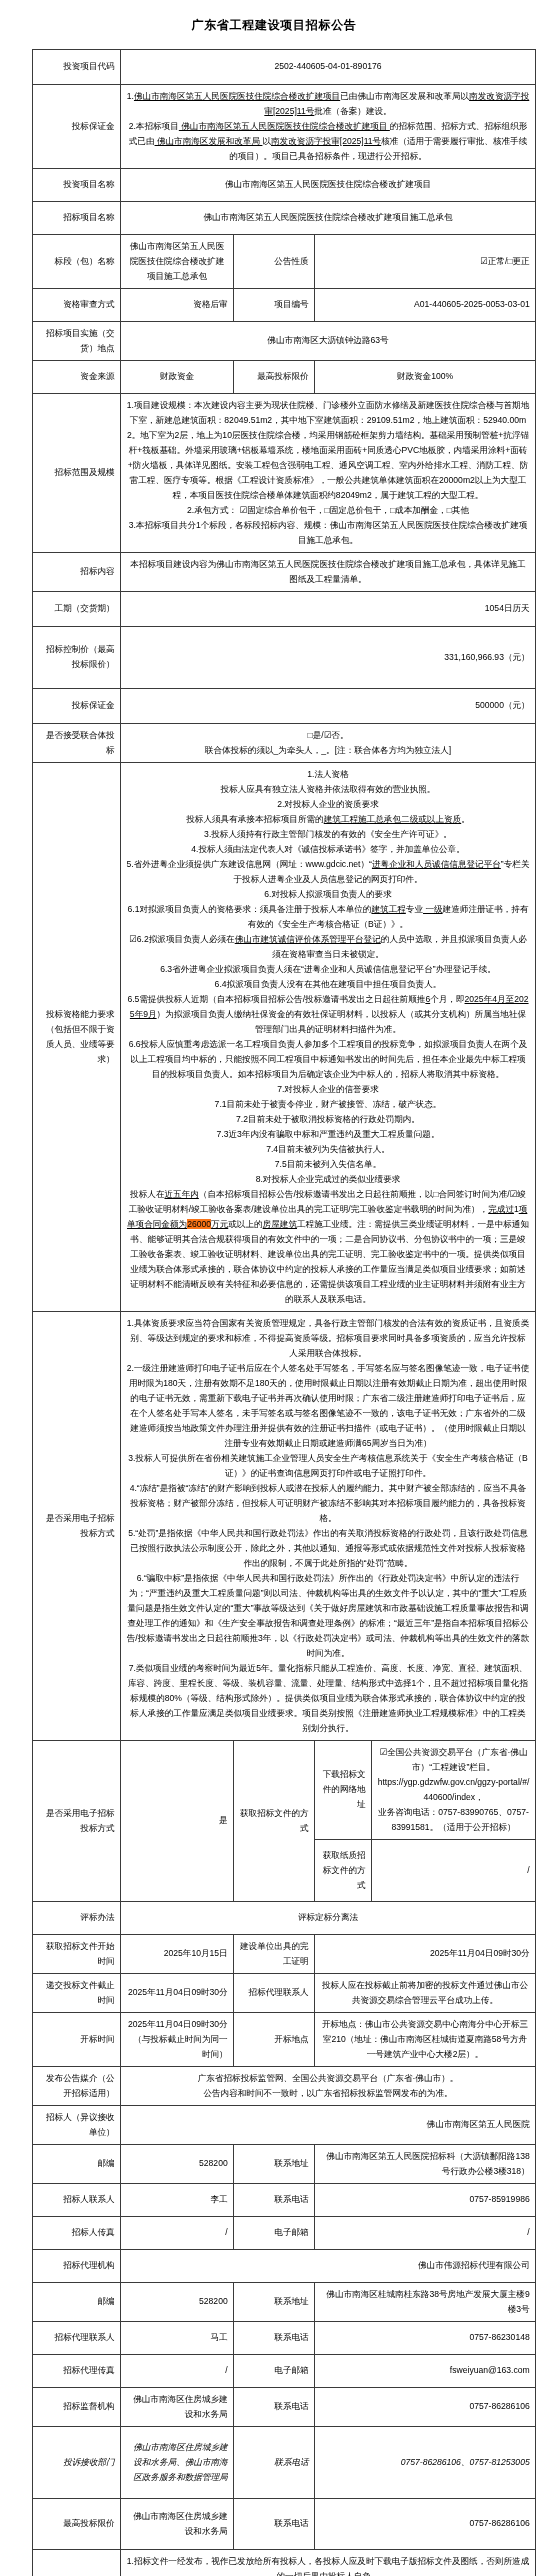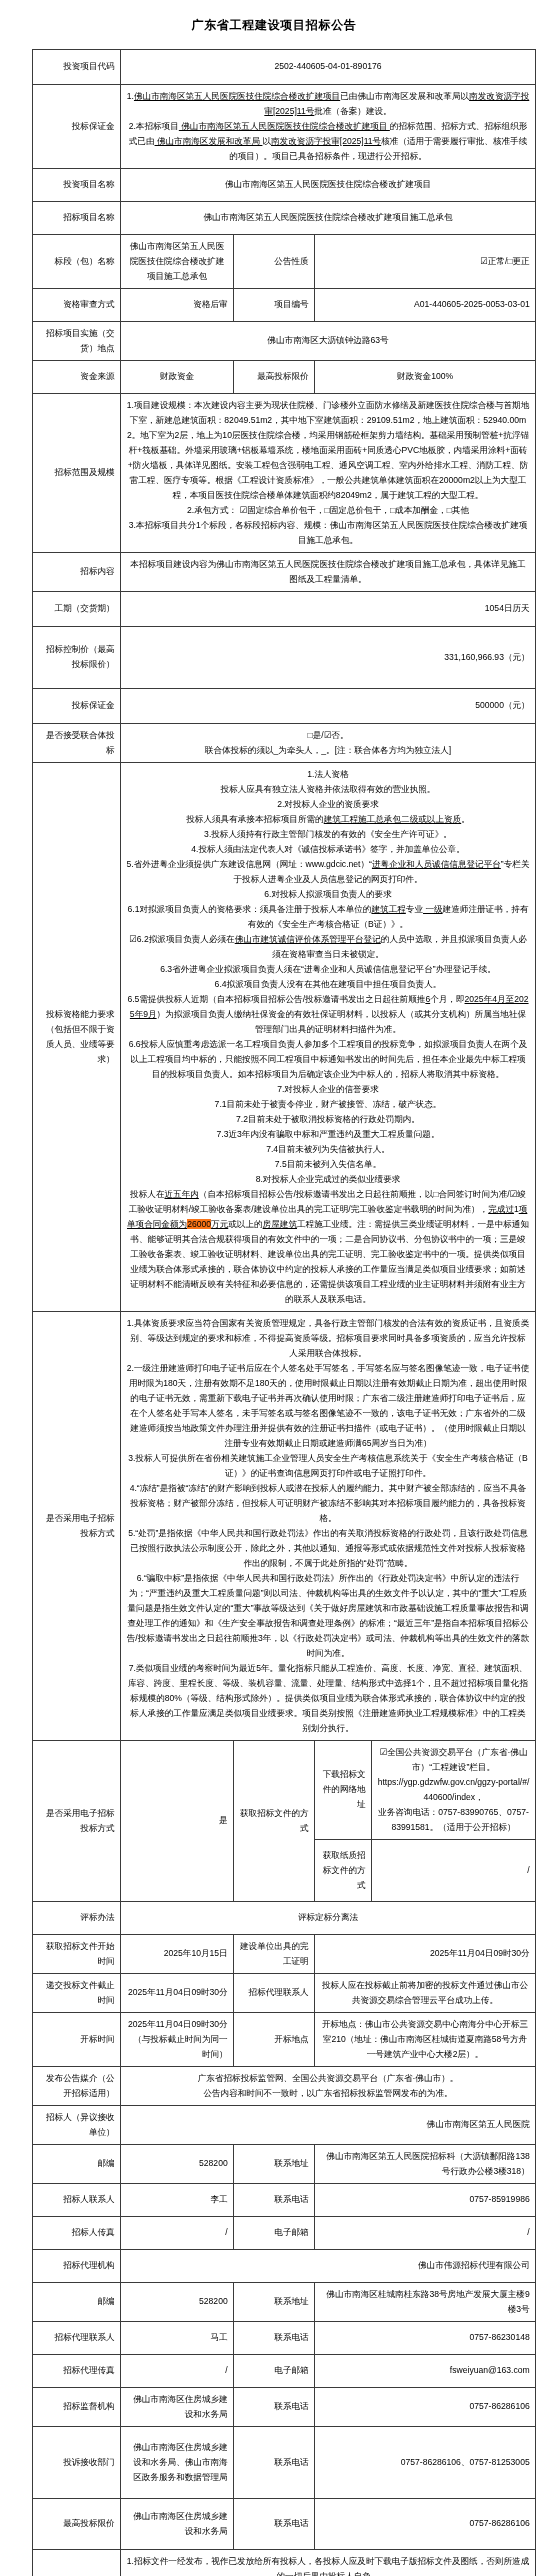--- a/index.html
+++ b/index.html
@@ -10,21 +10,21 @@
   table.tender td{border:0.7px solid #3a3a3a;font-size:8.6px;line-height:15px;padding:4px 5.3px;vertical-align:middle;word-break:break-all;}
   td.lbl{text-align:right;padding:4px 2.6px;}
   td.ctr{text-align:right;}
   td.txt{text-align:center;}
   td.txt u, td.ctr u{text-underline-offset:1.3px;}
   .hl{background:#f97316;}
   tr.h46>td{height:30px;}
   tr.h80>td{height:53px;}
   tr.h40>td{height:26px;}
   tr.h36>td{height:24px;}
-  tr.h96>td{height:63px;}
+  tr.h96>td{height:63px;font-style:italic;}
   tr.h64>td{height:42px;}
 </style>
 </head>
 <body>
 
 <div class="page">
   <h1 class="doc-title">广东省工程建设项目招标公告</h1>
 
   <table class="tender">
     <colgroup>

